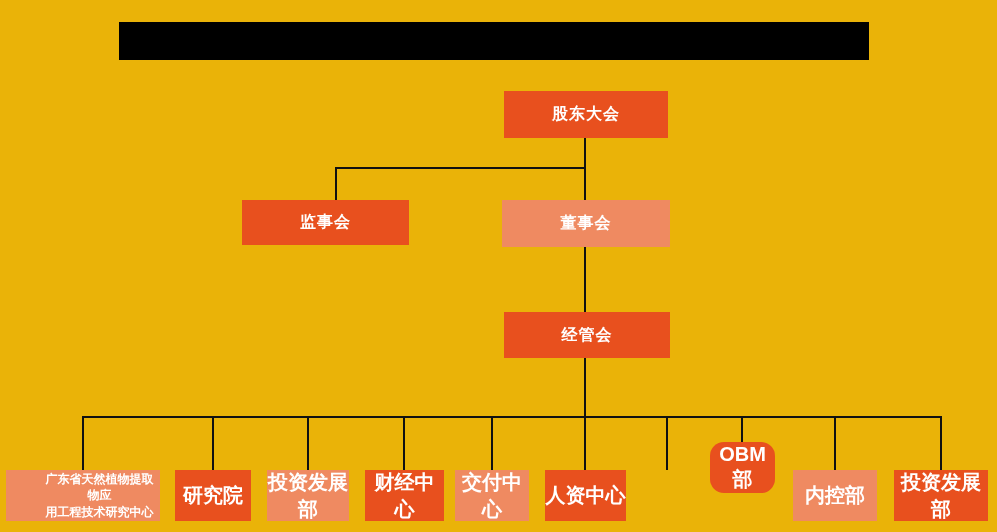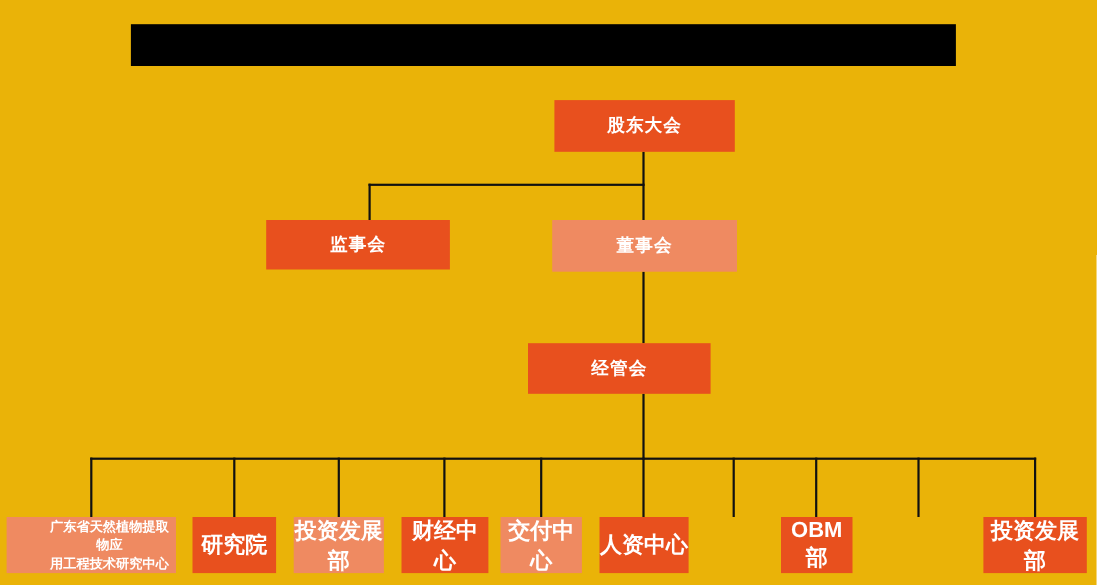--- a/index.html
+++ b/index.html
@@ -30,31 +30,31 @@
   .dark  { background: #E8501E; }
   .light { background: #EF8A61; }
   .lvl { font-size: 16px; letter-spacing: 1px; }
   .dept { font-size: 20px; }
   .dept-long { font-size: 12px; line-height: 1.35; white-space: pre-line; padding: 0 3px; }
 
   
   .n-shareholders { left: 504px; top: 91px;  width: 164px; height: 47px; }
   .n-supervisory  { left: 242px; top: 200px; width: 167px; height: 45px; }
   .n-board        { left: 502px; top: 200px; width: 168px; height: 47px; }
-  .n-management   { left: 480px; top: 312px; width: 166px; height: 46px; }
+  .n-management   { left: 504px; top: 312px; width: 166px; height: 46px; }
 
   
   .d0 { left: 6px;   top: 470px; width: 154px; height: 51px; padding-left: 36px; }
   .d1 { left: 175px; top: 470px; width: 76px;  height: 51px; }
   .d2 { left: 267px; top: 470px; width: 82px;  height: 51px; }
   .d3 { left: 365px; top: 470px; width: 79px;  height: 51px; font-family: Liberation Serif, serif; }
   .d4 { left: 455px; top: 470px; width: 74px;  height: 51px; }
   .d5 { left: 545px; top: 470px; width: 81px;  height: 51px; }
   .d6 { left: 642px; top: 470px; width: 51px;  height: 51px; }
-  .d7 { left: 710px; top: 470px; width: 65px;  height: 51px; }
+  .d7 { left: 710px; top: 442px; width: 65px;  height: 51px; border-radius: 14px; }
   .d8 { left: 793px; top: 470px; width: 84px;  height: 51px; }
   .d9 { left: 894px; top: 470px; width: 94px;  height: 51px; }
 
   
   .line { position: absolute; background: #111111; }
   .v-top          { left: 584px; top: 138px; width: 2px;  height: 62px; }
   .h-split        { left: 335px; top: 167px; width: 251px; height: 2px; }
   .v-supervisory  { left: 335px; top: 167px; width: 2px;  height: 33px; }
   .v-board-mgmt   { left: 584px; top: 247px; width: 2px;  height: 65px; }
   .v-mgmt-bus     { left: 584px; top: 358px; width: 2px;  height: 60px; }
@@ -98,15 +98,16 @@
   <div class="node dark lvl n-management">经管会</div>
 
   <div class="node light dept dept-long d0">广东省天然植物提取物应
 用工程技术研究中心</div>
   <div class="node dark dept d1">研究院</div>
   <div class="node light dept d2">投资发展部</div>
   <div class="node dark dept d3">财经中心</div>
   <div class="node dark dept d5">人资中心</div>
   <div class="node light dept d4">交付中心</div>
   <div class="node dark dept d7">OBM部</div>
+  <div class="node light dept d8">内控部</div>
   <div class="node dark dept d9">投资发展部</div>
 
 </div>
 
 </body></html>

